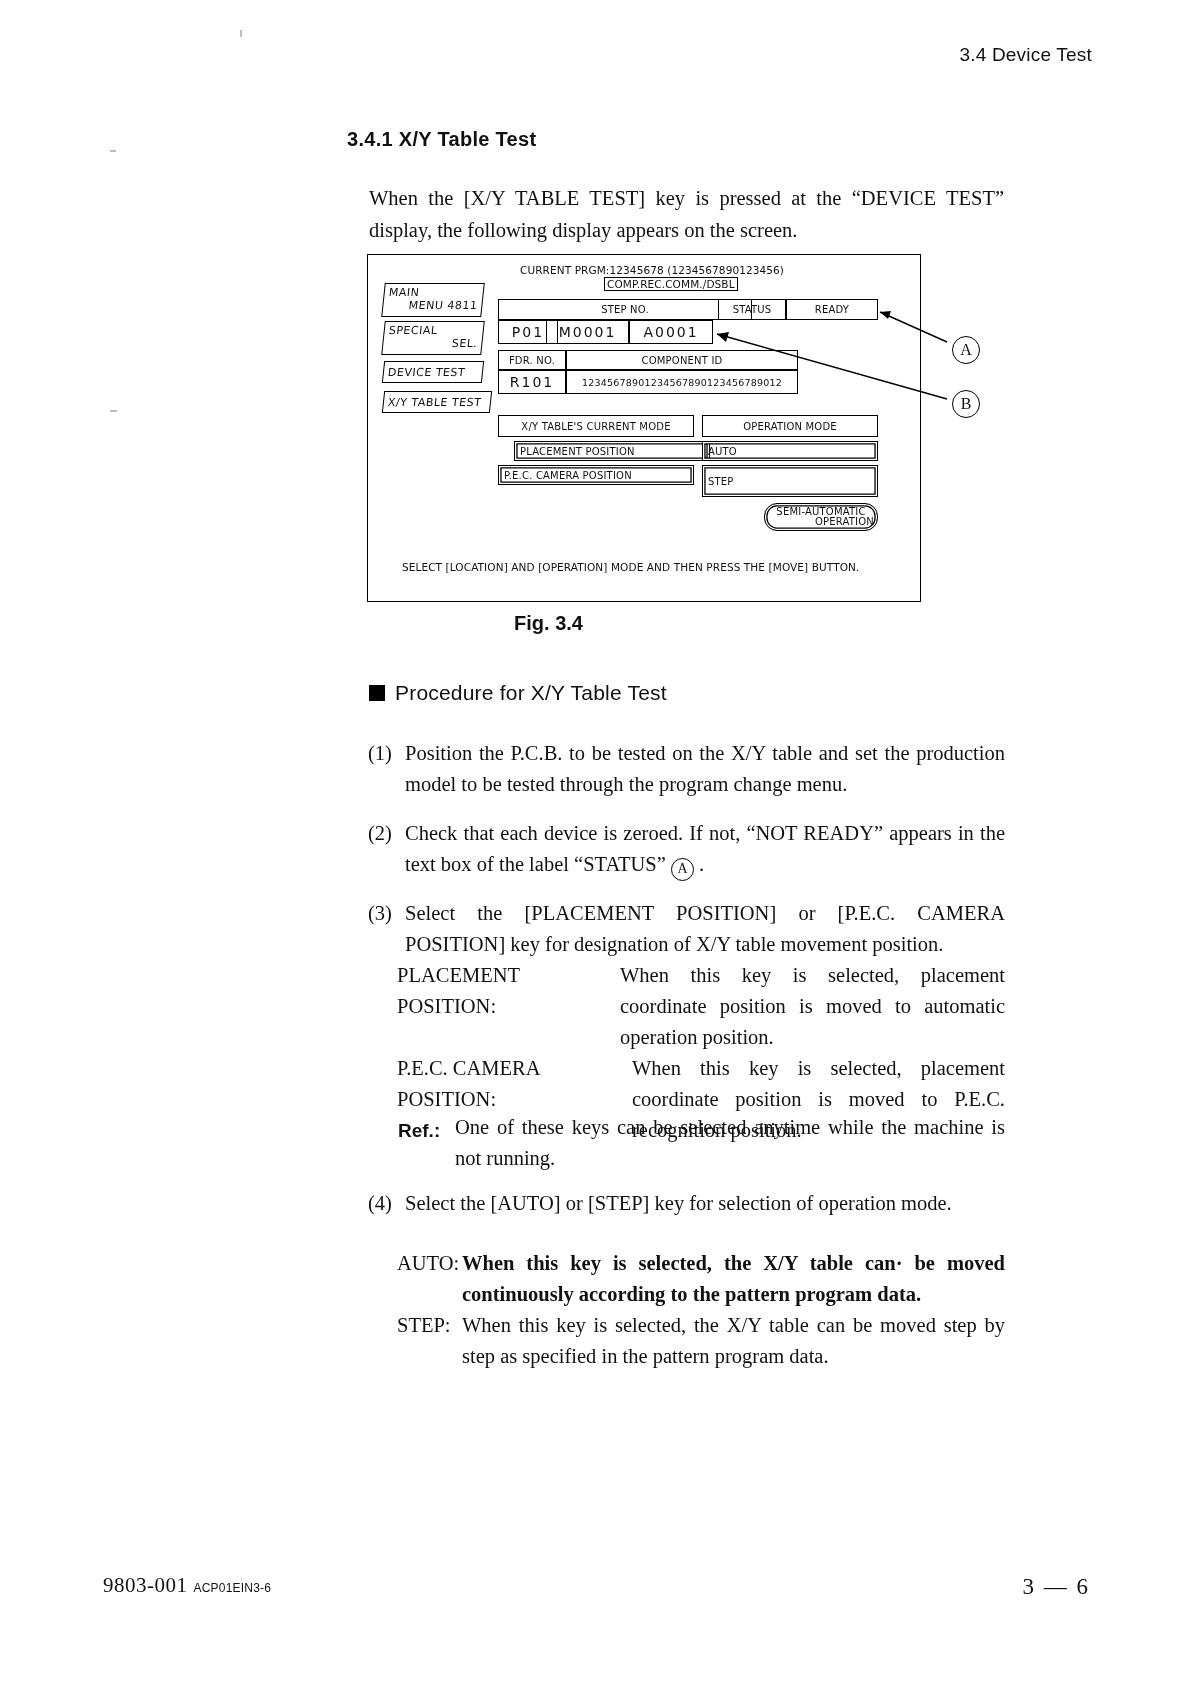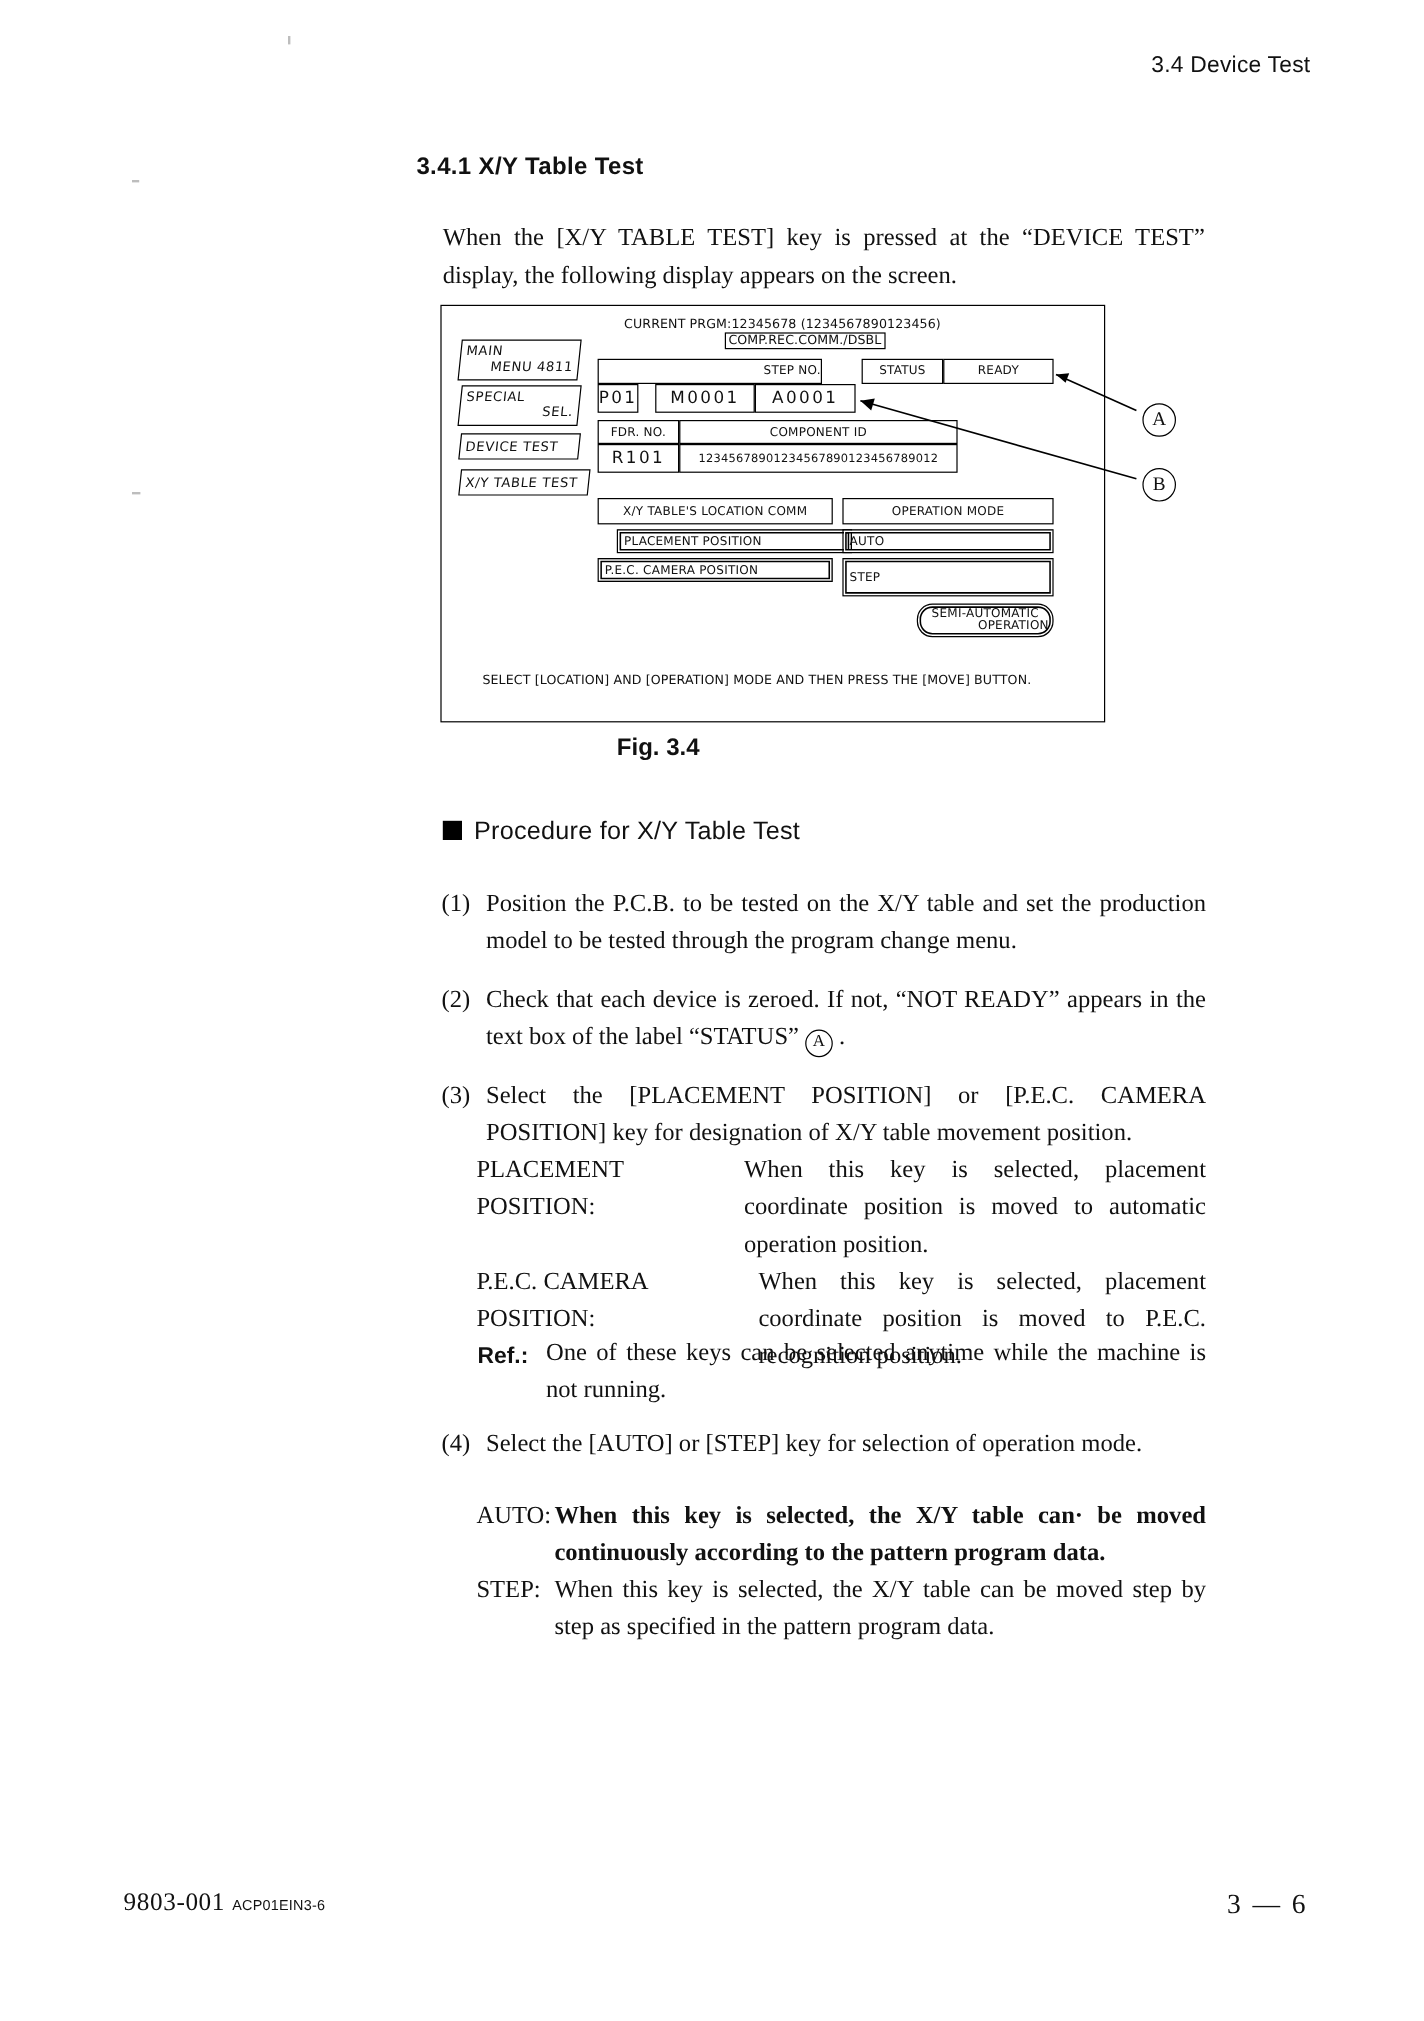--- a/index.html
+++ b/index.html
@@ -236,31 +236,31 @@
       <span class="l1">SPECIAL</span>
       <span class="l2">SEL.</span>
     </div>
     <div class="menukey" style="top:106px; left:15px; width:100px; height:22px; transform: skewX(-6deg); display:flex; align-items:center;">
       <span class="l1">DEVICE TEST</span>
     </div>
     <div class="menukey" style="top:136px; left:15px; width:108px; height:22px; transform: skewX(-6deg); display:flex; align-items:center;">
       <span class="l1">X/Y TABLE TEST</span>
     </div>
 
-    <div class="bx" style="top:44px; left:130px; width:187px; height:21px;justify-content:flex-end;">
+    <div class="bx" style="top:44px; left:130px; width:254px; height:21px;">
       <span>STEP NO.</span>
     </div>
     <div class="bx" style="top:44px; left:350px; width:68px; height:21px;">
       <span>STATUS</span>
     </div>
     <div class="bx" style="top:44px; left:418px; width:92px; height:21px;">
       <span>READY</span>
     </div>
 
-    <div class="bx big-cell" style="top:65px; left:130px; width:34px; height:24px;">
+    <div class="bx big-cell" style="top:65px; left:130px; width:60px; height:24px;">
       <span>P01</span>
     </div>
     <div class="bx big-cell" style="top:65px; left:178px; width:83px; height:24px;">
       <span>M0001</span>
     </div>
     <div class="bx big-cell" style="top:65px; left:261px; width:84px; height:24px;">
       <span>A0001</span>
     </div>
 
     <div class="bx" style="top:95px; left:130px; width:68px; height:20px;">
@@ -270,21 +270,21 @@
       <span>COMPONENT ID</span>
     </div>
     <div class="bx big-cell" style="top:115px; left:130px; width:68px; height:24px;">
       <span>R101</span>
     </div>
     <div class="bx mid-cell" style="top:115px; left:198px; width:232px; height:24px;">
       <span>12345678901234567890123456789012</span>
     </div>
 
     <div class="bx" style="top:160px; left:130px; width:196px; height:22px;">
-      <span>X/Y TABLE'S LOCATION COMM</span>
+      <span>X/Y TABLE'S CURRENT MODE</span>
     </div>
     <div class="bx" style="top:160px; left:334px; width:176px; height:22px;">
       <span>OPERATION MODE</span>
     </div>
 
     <div class="bx dbl left" style="top:186px; left:146px; width:196px; height:20px;">
       <span>PLACEMENT POSITION</span>
     </div>
     <div class="bx dbl left" style="top:210px; left:130px; width:196px; height:20px;">
       <span>P.E.C. CAMERA POSITION</span>

